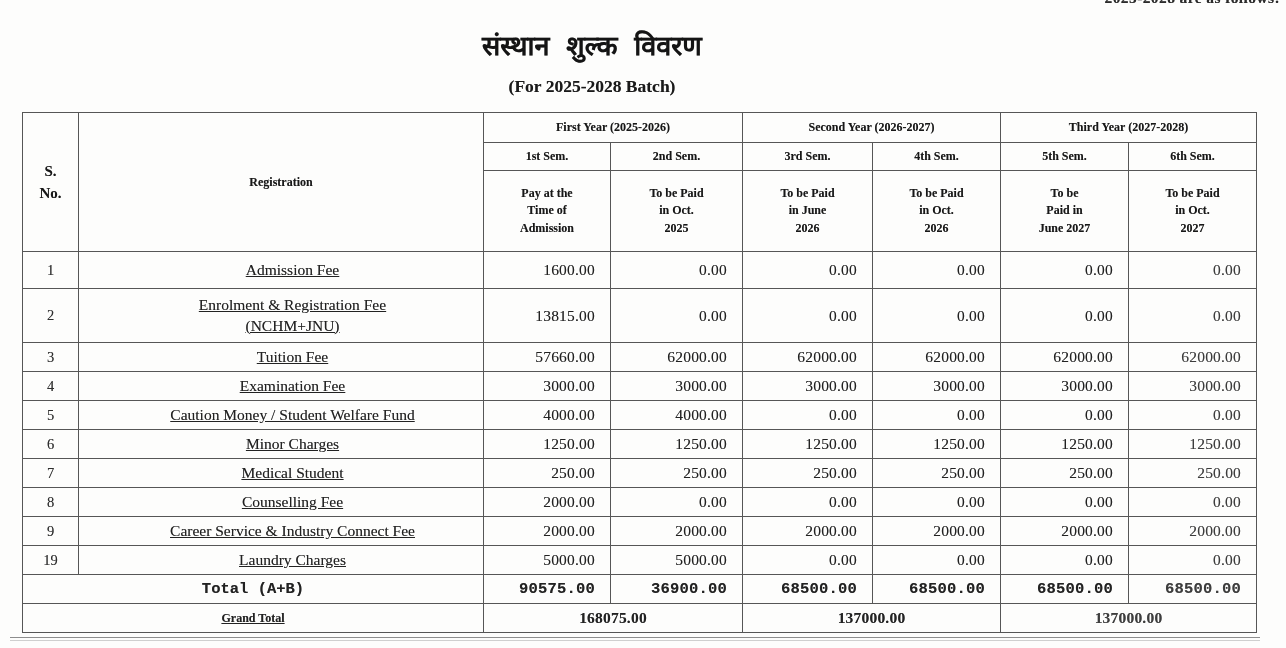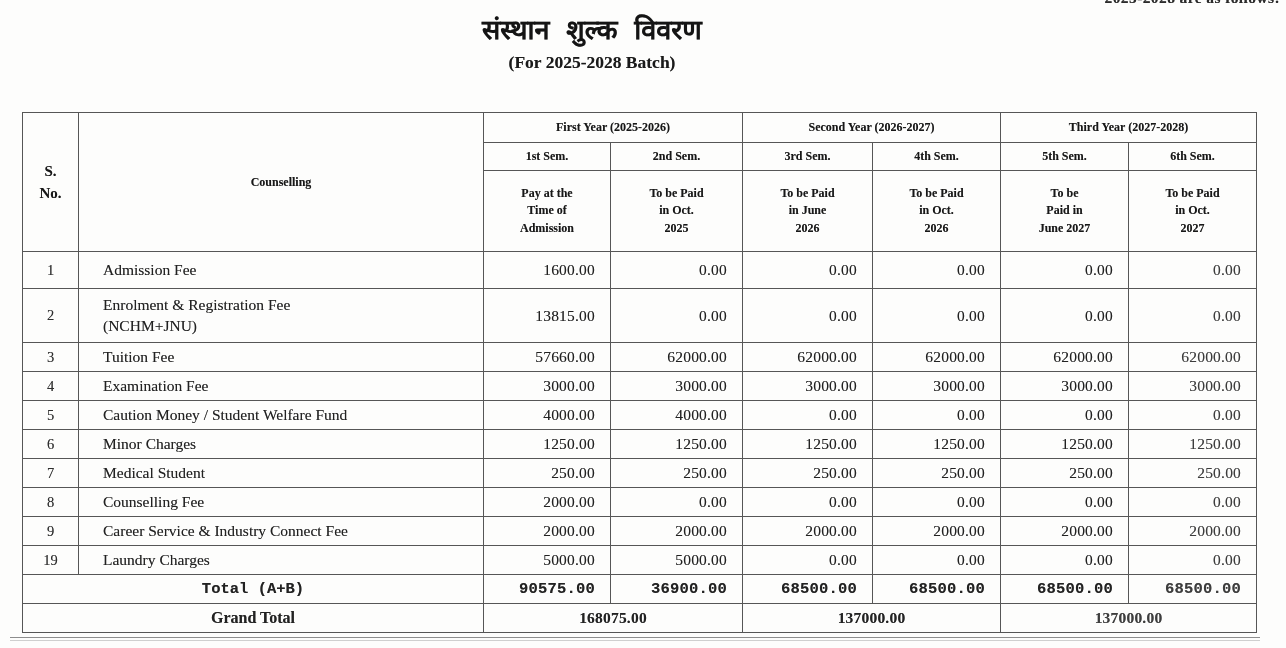--- a/index.html
+++ b/index.html
@@ -19,35 +19,35 @@
     position:absolute;
     top:-11px; right:6px;
     font-weight:bold;
     font-size:15.5px;
     letter-spacing:.4px;
     color:#2b2b2b;
     text-shadow:0 0 .6px rgba(60,60,60,.55);
   }
   .title-block {
     position:absolute;
-    top:14px; left:22px; width:1140px;
+    top:30px; left:22px; width:1140px;
     text-align:center;
     text-shadow:0 0 .6px rgba(50,50,50,.5);
   }
   .title-hindi {
     font-size:27px;
     font-weight:bold;
     word-spacing:10px;
     color:#141414;
     line-height:1.25;
   }
   .subtitle {
     font-size:17.5px;
     font-weight:bold;
-    margin-top:4px;
+    margin-top:12px;
     color:#1a1a1a;
   }
   table.fee-table {
     position:absolute;
     top:112px; left:22px;
     width:1234px;
     border-collapse:collapse;
     table-layout:fixed;
     text-shadow:0 0 .6px rgba(70,70,70,.5);
   }
@@ -76,37 +76,38 @@
   .fee-table tbody tr { height:29px; }
   .fee-table tbody tr.tall { height:37px; }
   .fee-table tbody tr.tall2 { height:54px; }
   .fee-table tbody td {
     font-size:15.5px;
     vertical-align:middle;
     color:#222;
   }
   .fee-table td.sno { text-align:center; font-size:14.5px; color:#2e2e2e; }
   .fee-table td.part {
-    text-align:left;
+    text-align:center;
     padding-left:24px;
     white-space:pre-line;
     line-height:1.3;
+    text-decoration:underline;
   }
   .fee-table td.num {
     text-align:right;
     padding-right:15px;
     letter-spacing:.2px;
   }
   .fee-table tbody td:last-child { color:#3d3d3d; }
   .total-row { height:30px; }
   .total-row td { font-weight:bold; border-top:1.5px solid #4e4e4e;font-family:Liberation Mono, monospace; }
   .total-row td.label { text-align:center; font-size:15.5px; }
   .grand-row { height:28px; }
   .grand-row td { font-weight:bold; }
-  .grand-row td.label { text-align:center; font-size:16px; }
+  .grand-row td.label { text-align:center; font-size:12px;text-decoration:underline; }
   .grand-row td.gnum { text-align:center; letter-spacing:.2px; }
   .bottom-line {
     position:absolute;
     left:10px; top:637px;
     width:1250px; height:2px;
     border-top:1px solid #8d8d8d;
     border-bottom:1px solid #cfcfcf;
   }
 </style>
 </head>
@@ -129,21 +130,21 @@
         <col style="width:132px">
       <col style="width:130px">
         <col style="width:128px">
       <col style="width:128px">
         <col style="width:128px">
     </colgroup>
     <thead>
       <tr class="year-row">
         <th rowspan="3" class="corner sno">S.
 No.</th>
-        <th rowspan="3" class="corner">Counselling</th>
+        <th rowspan="3" class="corner">Registration</th>
         <th colspan="2">First Year (2025-2026)</th>
         <th colspan="2">Second Year (2026-2027)</th>
         <th colspan="2">Third Year (2027-2028)</th>
       </tr>
       <tr class="sem-row">
         <th>1st Sem.</th>
         <th>2nd Sem.</th>
         <th>3rd Sem.</th>
         <th>4th Sem.</th>
         <th>5th Sem.</th>

